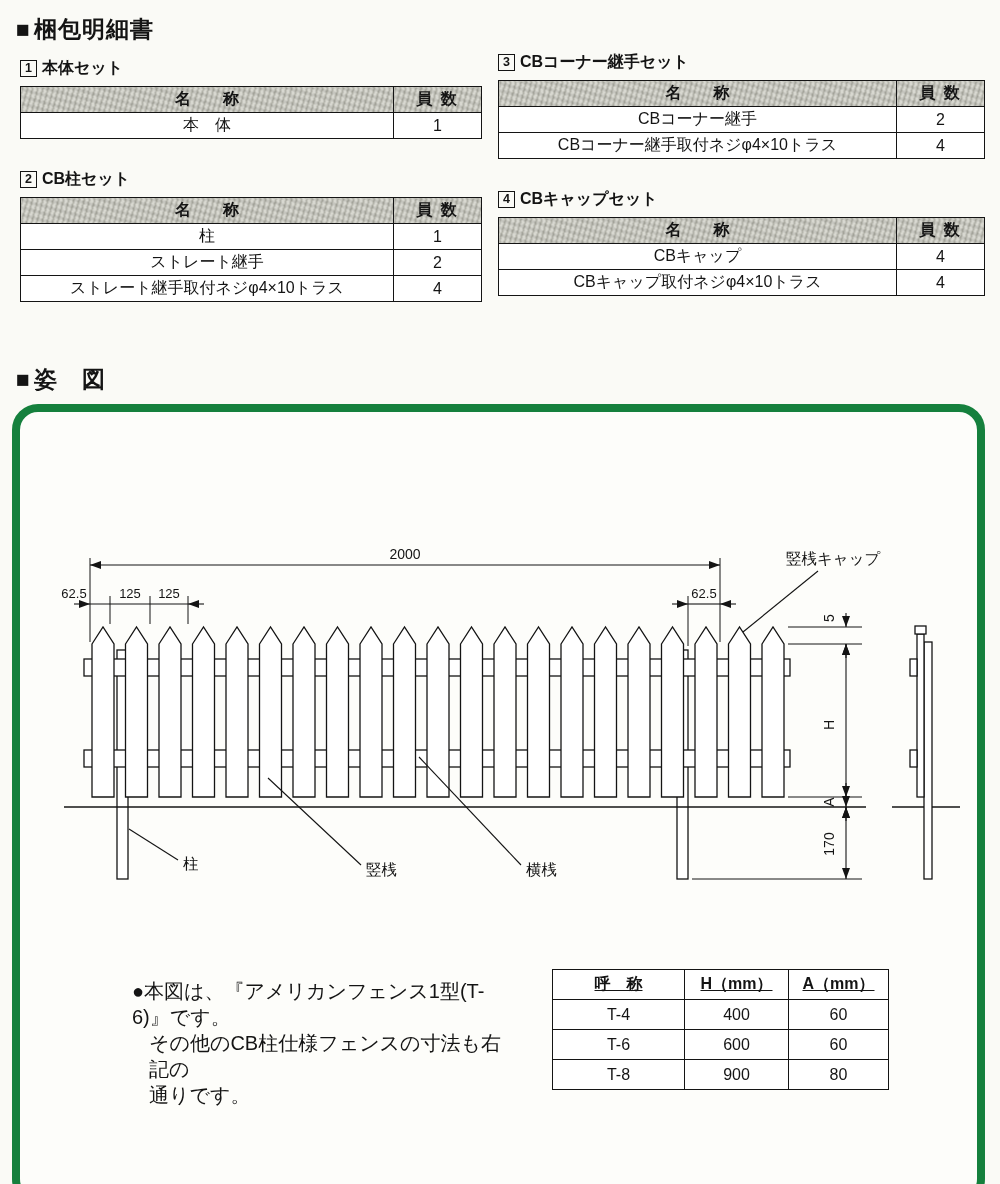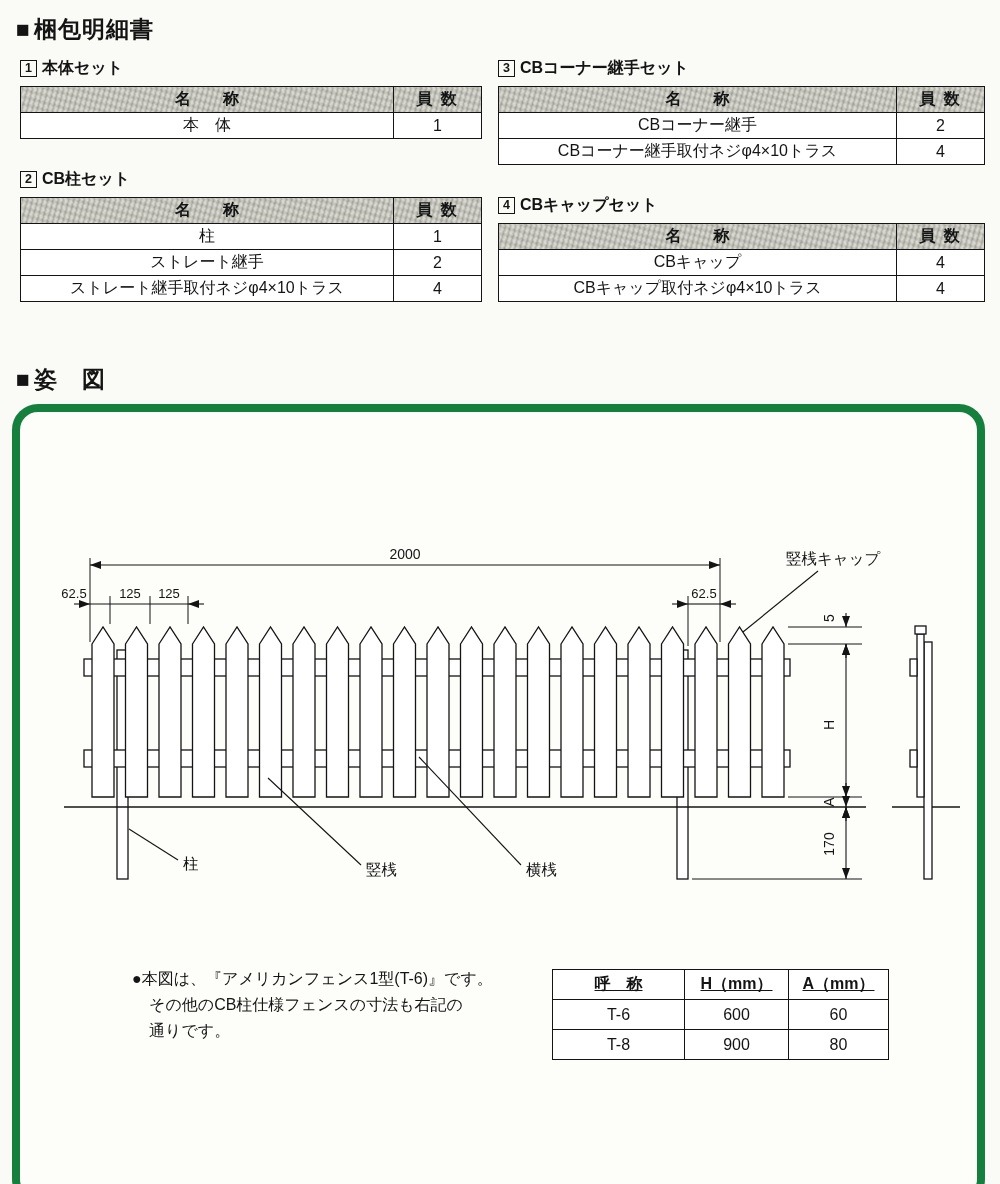--- a/index.html
+++ b/index.html
@@ -7,21 +7,21 @@
   body {
     position:relative;
     background:#fafaf6;
     color:#141414;
     font-family:"Liberation Sans","DejaVu Sans",sans-serif;
   }
   .sec-title { position:absolute; font-size:23px; font-weight:700; letter-spacing:1px; }
   .sec-title .marker { margin-right:3px; }
   .col { position:absolute; }
   .col-left  { left:20px;  top:58px; width:462px; }
-  .col-right { left:498px; top:58px; width:487px; }
+  .col-right { left:498px; top:52px; width:487px; }
   .tbl-group + .tbl-group { margin-top:30px; }
   .tbl-caption { font-size:16px; font-weight:700; margin-bottom:7px; }
   .numbox {
     display:inline-block; width:17px; height:17px;
     border:1.5px solid #141414; font-size:12.5px; line-height:15px;
     text-align:center; font-weight:700; margin-right:5px; vertical-align:1px;
   }
   table.pack { border-collapse:collapse; width:100%; table-layout:fixed; background:#fff; }
   table.pack th, table.pack td { border:1.7px solid #141414; height:26px; font-size:16px; padding:1px 12px; }
   table.pack th {
@@ -40,21 +40,21 @@
   .figure-box {
     position:absolute; left:12px; top:404px; width:973px; height:801px;
     border:8px solid #15803d; border-radius:26px; background:#fdfdfa;
   }
   .figure-box > svg { position:absolute; left:0; top:0; width:973px; height:757px; }
   svg text { fill:#141414; font-family:"Liberation Sans","DejaVu Sans",sans-serif; }
   text.dim   { font-size:14px; }
   text.dimsm { font-size:13px; }
   text.lbl   { font-size:15.5px; }
 
-  .note { position:absolute; left:112px; top:554px; width:372px; font-size:16px; line-height:26px; }
+  .note { position:absolute; left:112px; top:566px; width:372px; font-size:20px; line-height:26px; }
   .note .cont { padding-left:17px; }
   .spec { position:absolute; left:532px; top:557px; }
   table.spec-t { border-collapse:collapse; background:#fff; table-layout:fixed; }
   table.spec-t th, table.spec-t td {
     border:1.7px solid #141414; font-size:16px; text-align:center; height:30px;
   }
   table.spec-t th { font-weight:700;text-decoration:underline; }
   col.sc1 { width:132px; } col.sc2 { width:104px; } col.sc3 { width:100px; }
 </style>
 </head>
@@ -312,20 +312,25 @@
         </colgroup>
       <thead>
         <tr>
           <th>呼　称</th>
           <th>H（mm）</th>
           <th>A（mm）</th>
         </tr>
       </thead>
       <tbody>
         <tr>
+          <td>T-4</td>
+          <td>400</td>
+          <td>60</td>
+        </tr>
+        <tr>
           <td>T-6</td>
           <td>600</td>
           <td>60</td>
         </tr>
         <tr>
           <td>T-8</td>
           <td>900</td>
           <td>80</td>
         </tr>
       </tbody>

